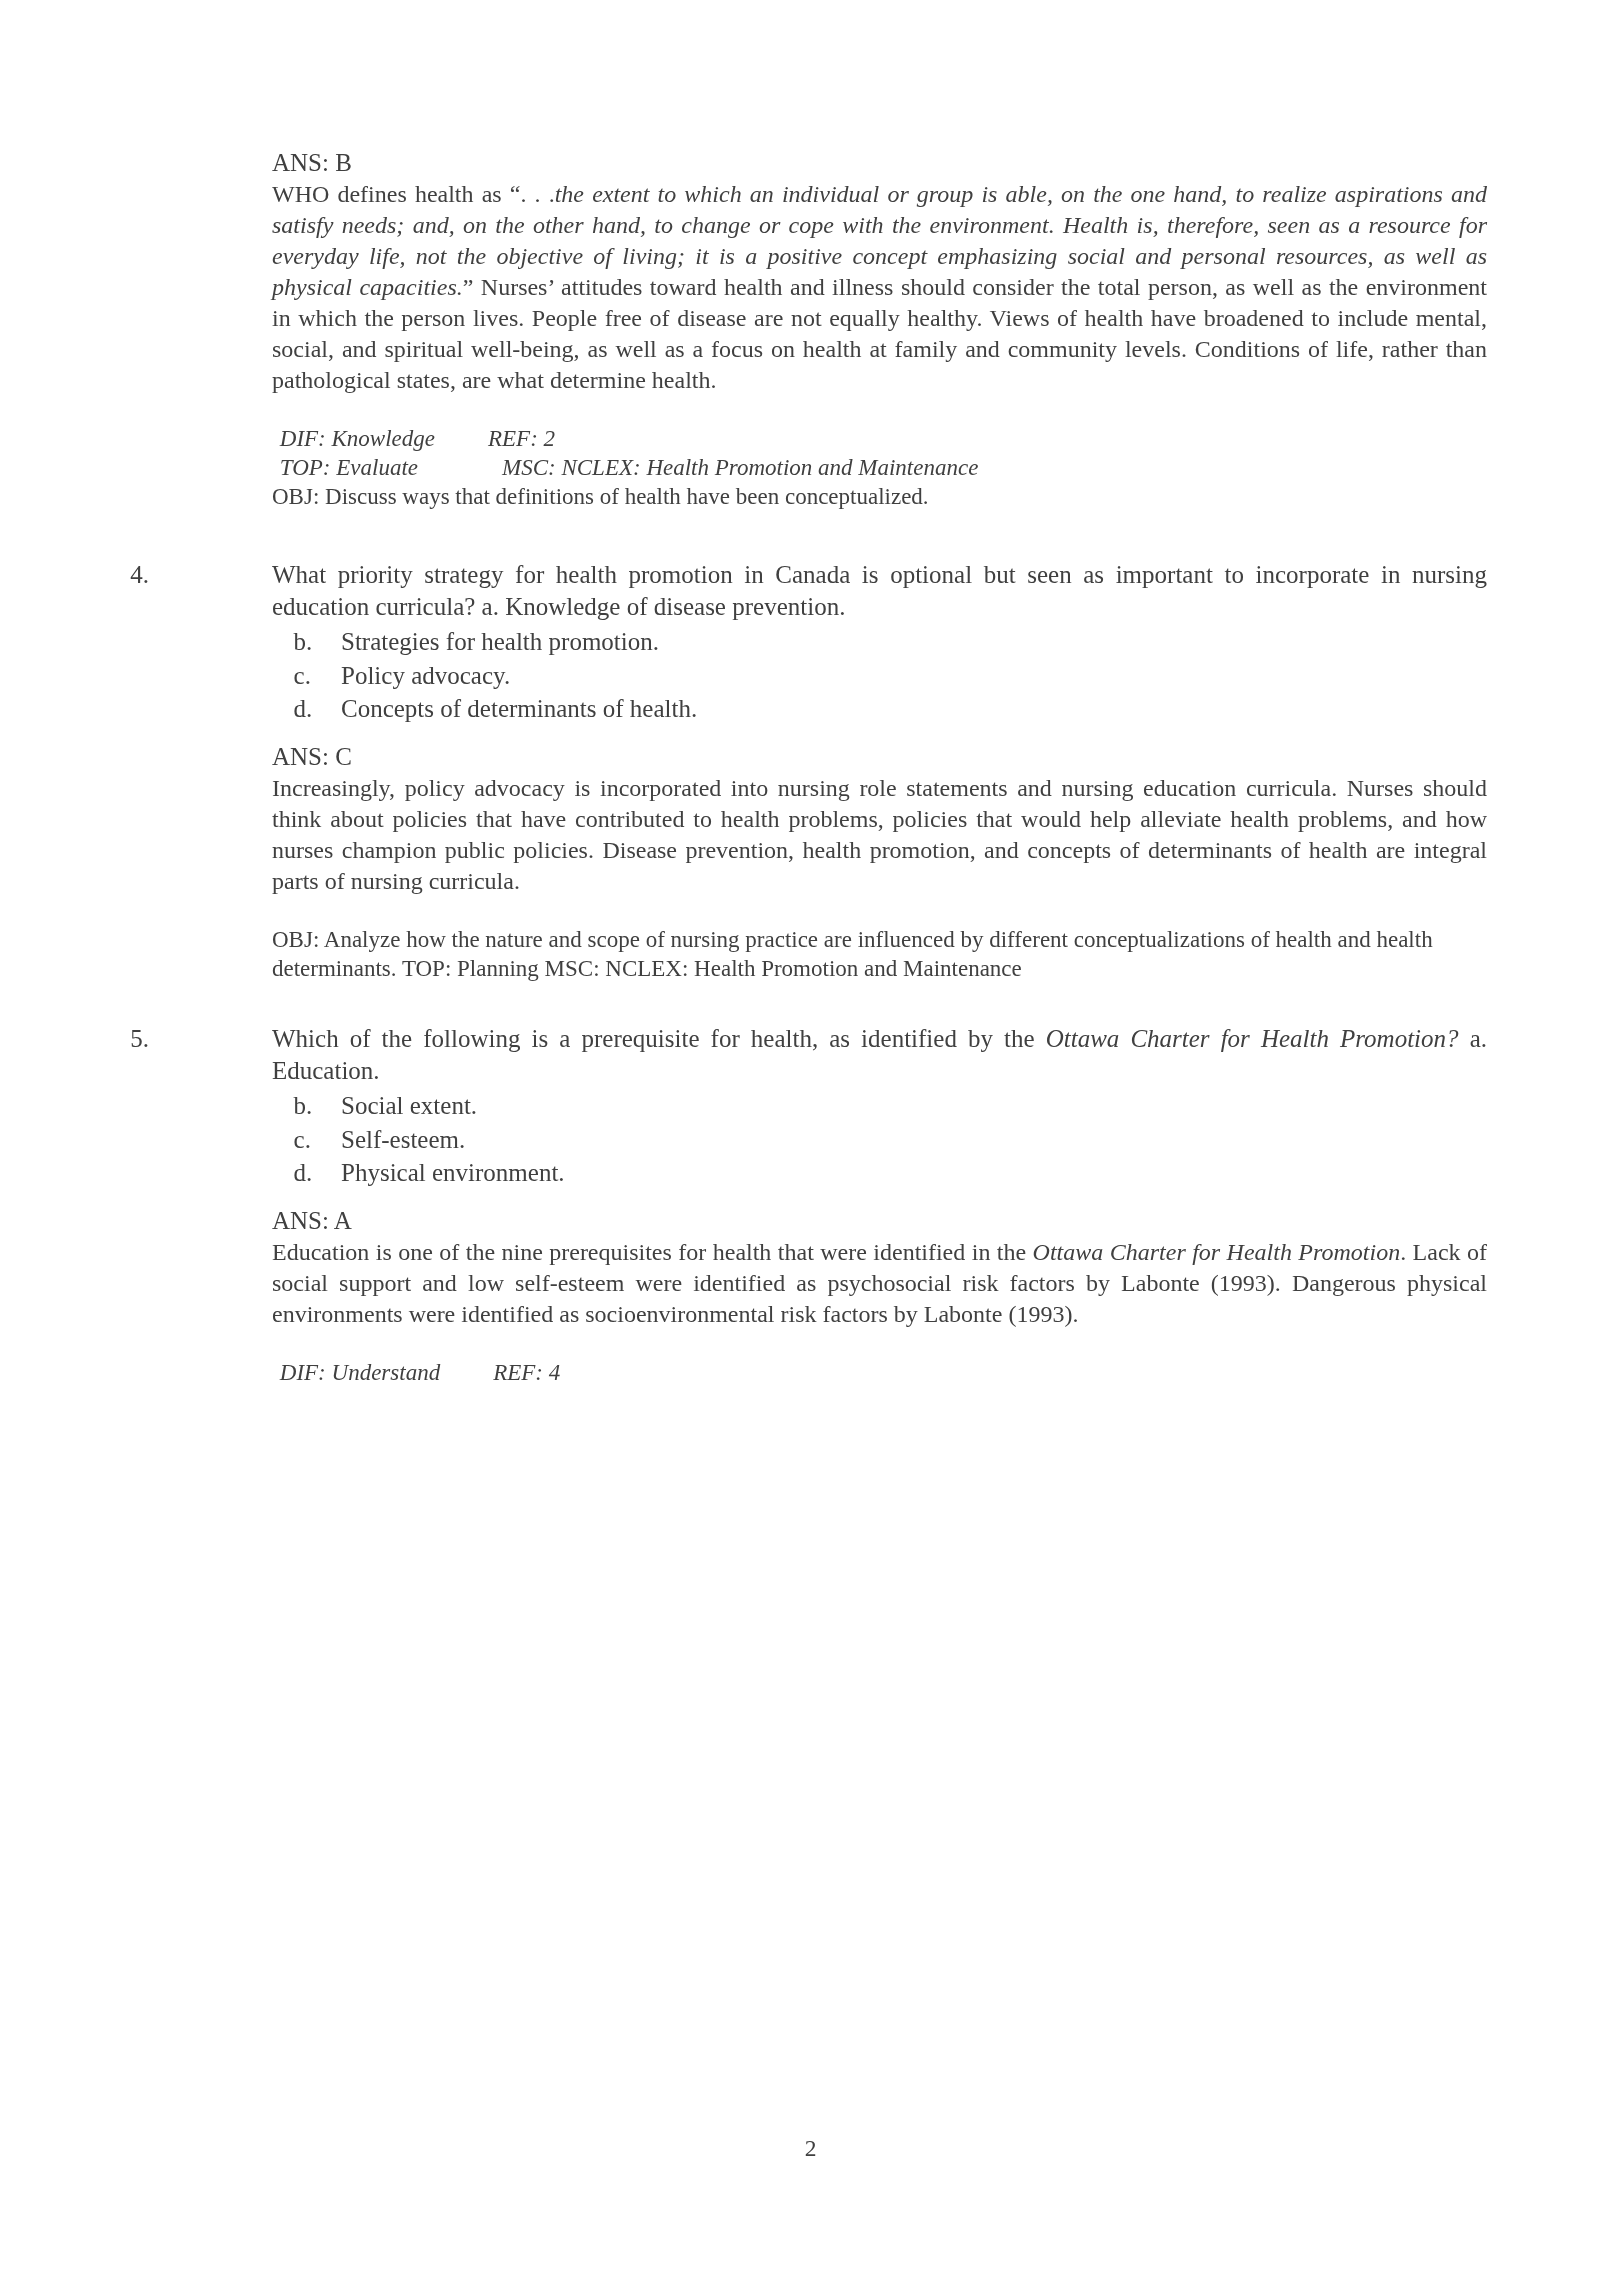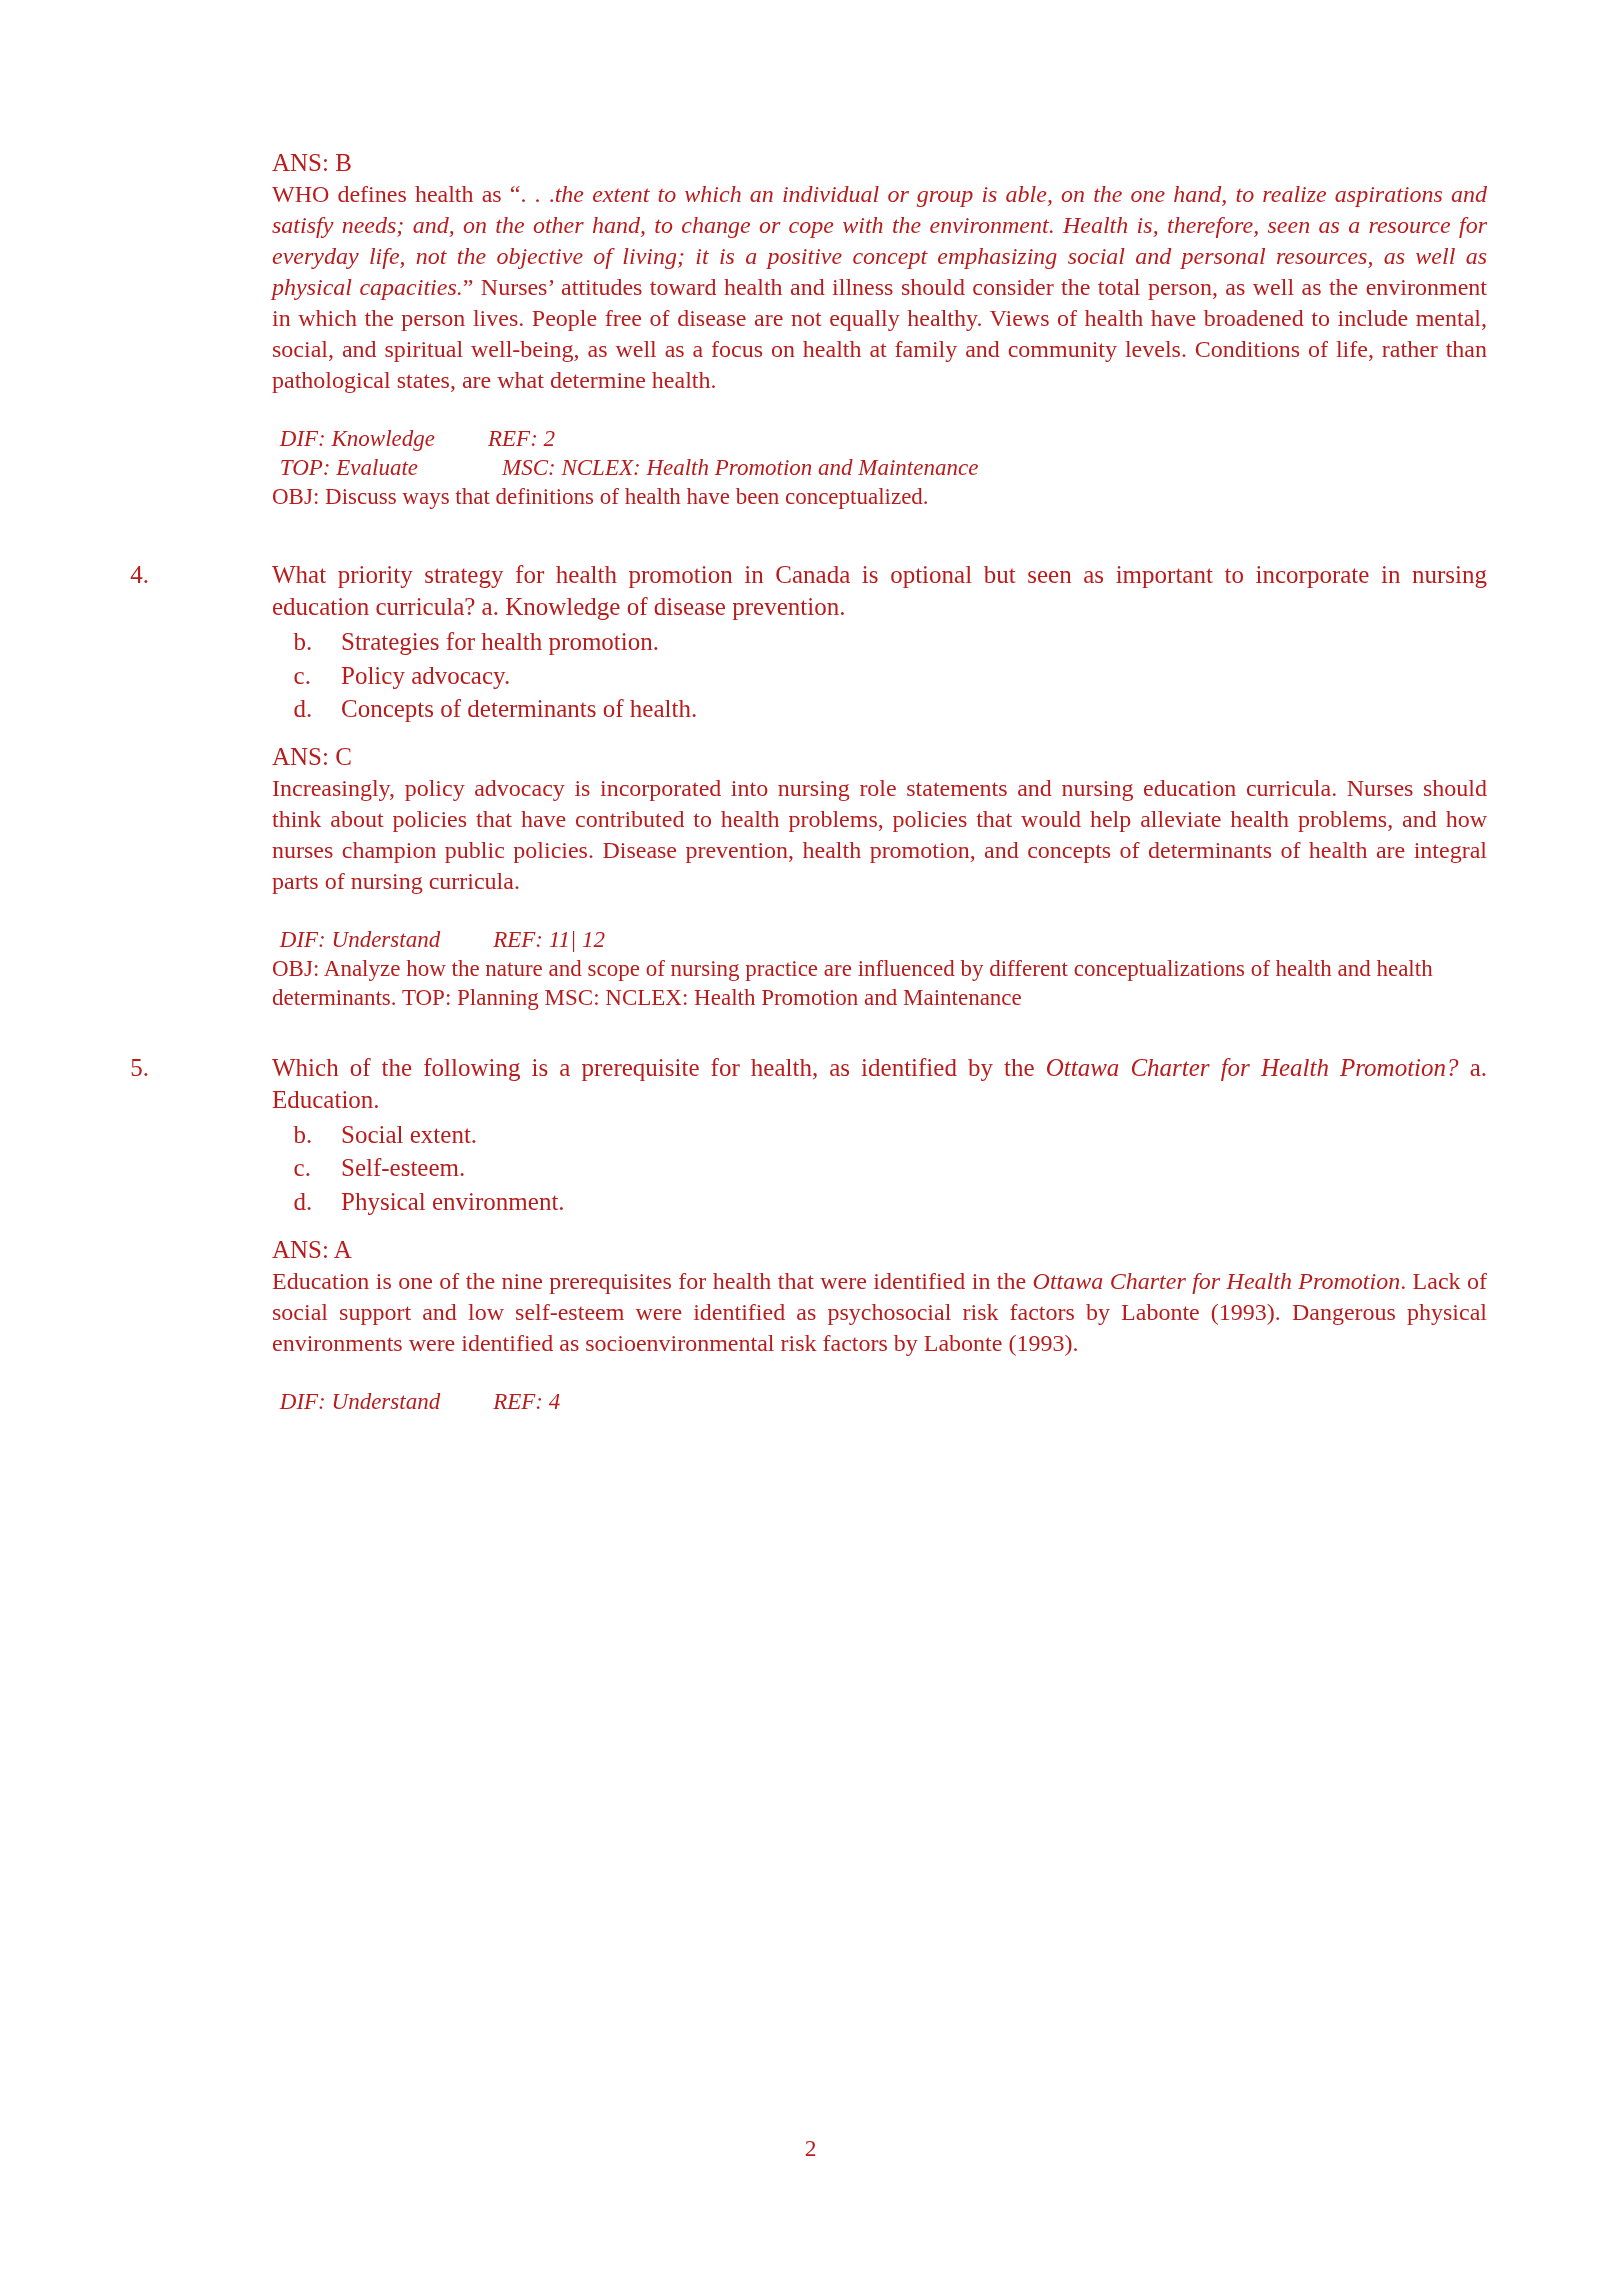--- a/index.html
+++ b/index.html
@@ -7,21 +7,21 @@
     padding: 0;
     background: #ffffff;
   }
   .page {
     position: relative;
     width: 1621px;
     height: 2293px;
     margin: 0 auto;
     background: #ffffff;
     font-family: "Liberation Serif", serif;
-    color: #b91c1c;
+    color: #404040;
     box-sizing: border-box;
   }
   .content {
     position: absolute;
     left: 272px;
     top: 147px;
     width: 1215px;
   }
   .para {
     font-size: 24px;
@@ -133,21 +133,20 @@
       <p class="qstem">What priority strategy for health promotion in Canada is optional but seen as important to incorporate in nursing education curricula? a. Knowledge of disease prevention.</p>
       <ul class="opt-list">
         <li><span class="opt-letter">b.</span><span>Strategies for health promotion.</span></li>
         <li><span class="opt-letter">c.</span><span>Policy advocacy.</span></li>
         <li><span class="opt-letter">d.</span><span>Concepts of determinants of health.</span></li>
       </ul>
       <div class="spacer-sm"></div>
       <p class="ans-line">ANS: C</p>
       <p class="para">Increasingly, policy advocacy is incorporated into nursing role statements and nursing education curricula. Nurses should think about policies that have contributed to health problems, policies that would help alleviate health problems, and how nurses champion public policies. Disease prevention, health promotion, and concepts of determinants of health are integral parts of nursing curricula.</p>
       <div class="spacer-md"></div>
-      <p class="meta meta-indent"><span>DIF: Understand</span><span class="tab-gap"></span><span>REF: 11| 12</span></p>
       <p class="meta">OBJ: Analyze how the nature and scope of nursing practice are influenced by different conceptualizations of health and health determinants. TOP: Planning MSC: NCLEX: Health Promotion and Maintenance</p>
     </div>
 
     <div class="spacer-lg"></div>
 
     <div class="qblock">
       <span class="qnum">5.</span>
       <p class="qstem"><span>Which of the following is a prerequisite for health, as identified by the </span><em>Ottawa Charter for Health Promotion?</em><span> a. Education.</span></p>
       <ul class="opt-list">
         <li><span class="opt-letter">b.</span><span>Social extent.</span></li>

